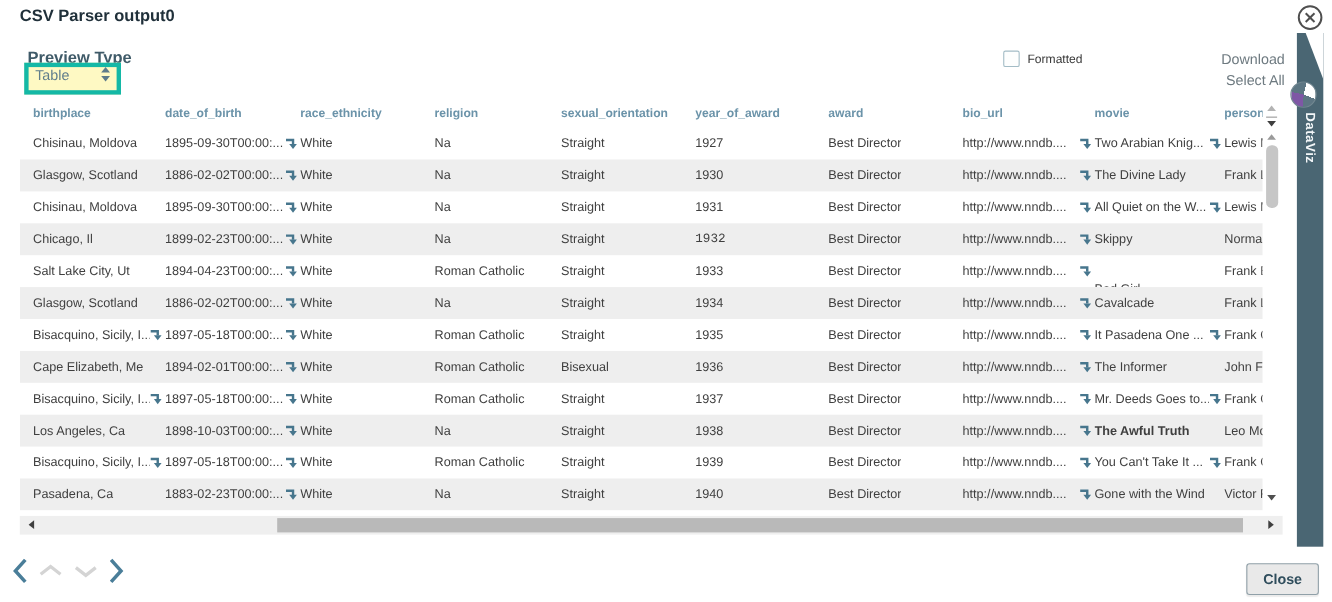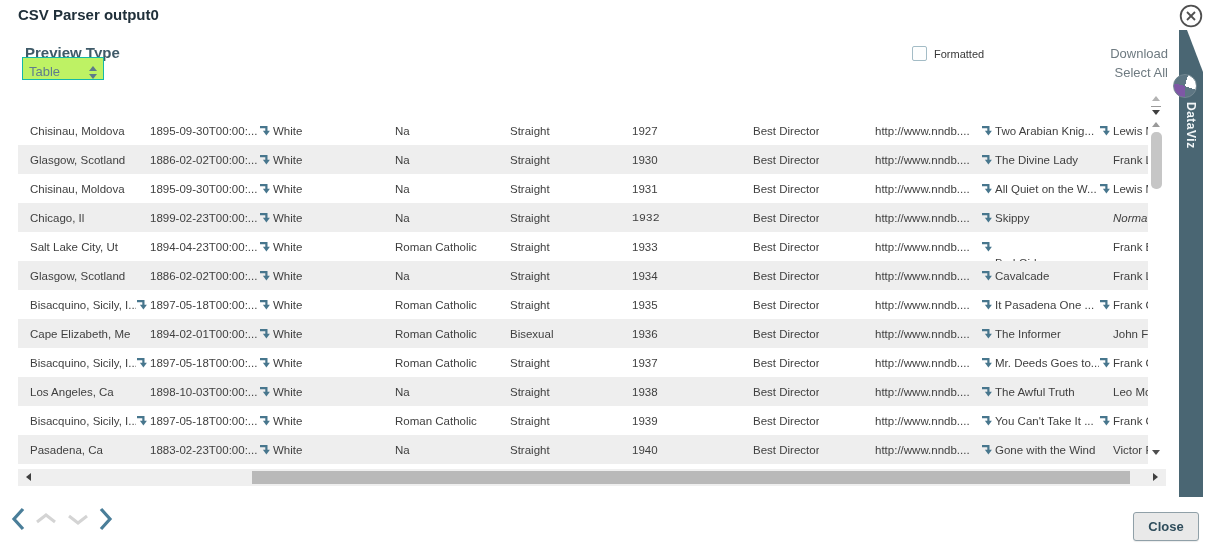--- a/index.html
+++ b/index.html
@@ -4,23 +4,23 @@
 <style>
   html,body{margin:0;padding:0;background:#fff;}
   .stage{position:relative;width:1211px;height:547px;background:#ffffff;
          font-family:"Liberation Sans",sans-serif;overflow:hidden;}
 
   .title{position:absolute;left:18px;top:6px;font-size:15px;font-weight:bold;color:#20303a;}
 
   .close-x{position:absolute;left:1179px;top:4px;width:24px;height:24px;cursor:pointer;}
 
   .preview-label{position:absolute;left:25px;top:44px;font-size:15px;font-weight:bold;color:#3f5a68;}
-  .preview-select{position:absolute;left:22px;top:57px;width:68px;height:21px;border:1px solid #14b8a6;
-                  display:flex;align-items:flex-end;justify-content:space-between;padding:0 6px;
-                  color:#5f7d8c;font-size:13px;background:#bef264;cursor:pointer;}
+  .preview-select{position:absolute;left:22px;top:57px;width:68px;height:21px;border:4px solid #14b8a6;
+                  display:flex;align-items:flex-start;justify-content:space-between;padding:0 6px;
+                  color:#5f7d8c;font-size:13px;background:#fef9c3;cursor:pointer;}
   .spin{display:flex;flex-direction:column;gap:3px;align-items:center;}
   .spin .arr-up{border-bottom-color:#5d7b8a;}
   .spin .arr-down{border-top-color:#5d7b8a;}
 
   .fmt-wrap{position:absolute;left:912px;top:46px;display:flex;gap:7px;align-items:center;}
   .checkbox{width:13px;height:13px;border:1px solid #a3bcc6;border-radius:2px;background:#fdfefe;cursor:pointer;}
   .fmt-label{font-size:11px;color:#383838;}
 
   .link{position:absolute;right:43px;font-size:13px;color:#6e7a80;cursor:pointer;text-align:right;}
   .download{top:46px;}
@@ -96,20 +96,32 @@
   </div>
 
   <div class="fmt-wrap">
     <span class="checkbox"></span>
     <span class="fmt-label">Formatted</span>
   </div>
 
   <div class="link download">Download</div>
   <div class="link selectall">Select All</div>
 
+  <div class="thead" id="thead">
+      <div class="th" style="width: 120px;">birthplace</div>
+      <div class="th" style="width: 123px;">date_of_birth</div>
+      <div class="th" style="width: 122px;">race_ethnicity</div>
+      <div class="th" style="width: 115px;">religion</div>
+      <div class="th" style="width: 122px;">sexual_orientation</div>
+      <div class="th" style="width: 121px;">year_of_award</div>
+      <div class="th" style="width: 122px;">award</div>
+      <div class="th" style="width: 120px;">bio_url</div>
+      <div class="th" style="width: 118px;">movie</div>
+      <div class="th" style="width: 46px;">person</div>
+    </div>
   <div class="tbody" id="tbody">
       <div class="tr">
         <div class="td" style="width: 120px;">
           <span class="ct">Chisinau, Moldova</span>
         </div>
         <div class="td" style="width: 123px;">
           <span class="ct">1895-09-30T00:00:...</span>
           <span class="ticon">
             <svg width="13" height="13" viewBox="0 0 13 13">
               <path d="M1 3.2 H7.4 V7" fill="none" stroke="#47768d" stroke-width="2.2"></path>
@@ -281,21 +293,21 @@
           <span class="ticon">
             <svg width="13" height="13" viewBox="0 0 13 13">
               <path d="M1 3.2 H7.4 V7" fill="none" stroke="#47768d" stroke-width="2.2"></path>
               <polygon points="3.9,6.8 10.9,6.8 7.4,11.4" fill="#47768d"></polygon>
             </svg>
           </span>
         </div>
         <div class="td" style="width: 118px;">
           <span class="ct">Skippy</span>
         </div>
-        <div class="td" style="width: 46px; font-style: italic;">
+        <div class="td" style="width: 46px;">
           <span class="ct">Norma</span>
         </div>
       </div>
       <div class="tr">
         <div class="td" style="width: 120px;">
           <span class="ct">Salt Lake City, Ut</span>
         </div>
         <div class="td" style="width: 123px;">
           <span class="ct">1894-04-23T00:00:...</span>
           <span class="ticon">
@@ -566,21 +578,21 @@
         </div>
         <div class="td" style="width: 120px;">
           <span class="ct">http://www.nndb....</span>
           <span class="ticon">
             <svg width="13" height="13" viewBox="0 0 13 13">
               <path d="M1 3.2 H7.4 V7" fill="none" stroke="#47768d" stroke-width="2.2"></path>
               <polygon points="3.9,6.8 10.9,6.8 7.4,11.4" fill="#47768d"></polygon>
             </svg>
           </span>
         </div>
-        <div class="td" style="width: 118px;">
+        <div class="td" style="width: 118px; font-weight: bold;">
           <span class="ct">The Awful Truth</span>
         </div>
         <div class="td" style="width: 46px;">
           <span class="ct">Leo Mc</span>
         </div>
       </div>
       <div class="tr">
         <div class="td" style="width: 120px;">
           <span class="ct">Bisacquino, Sicily, I...</span>
           <span class="ticon">

